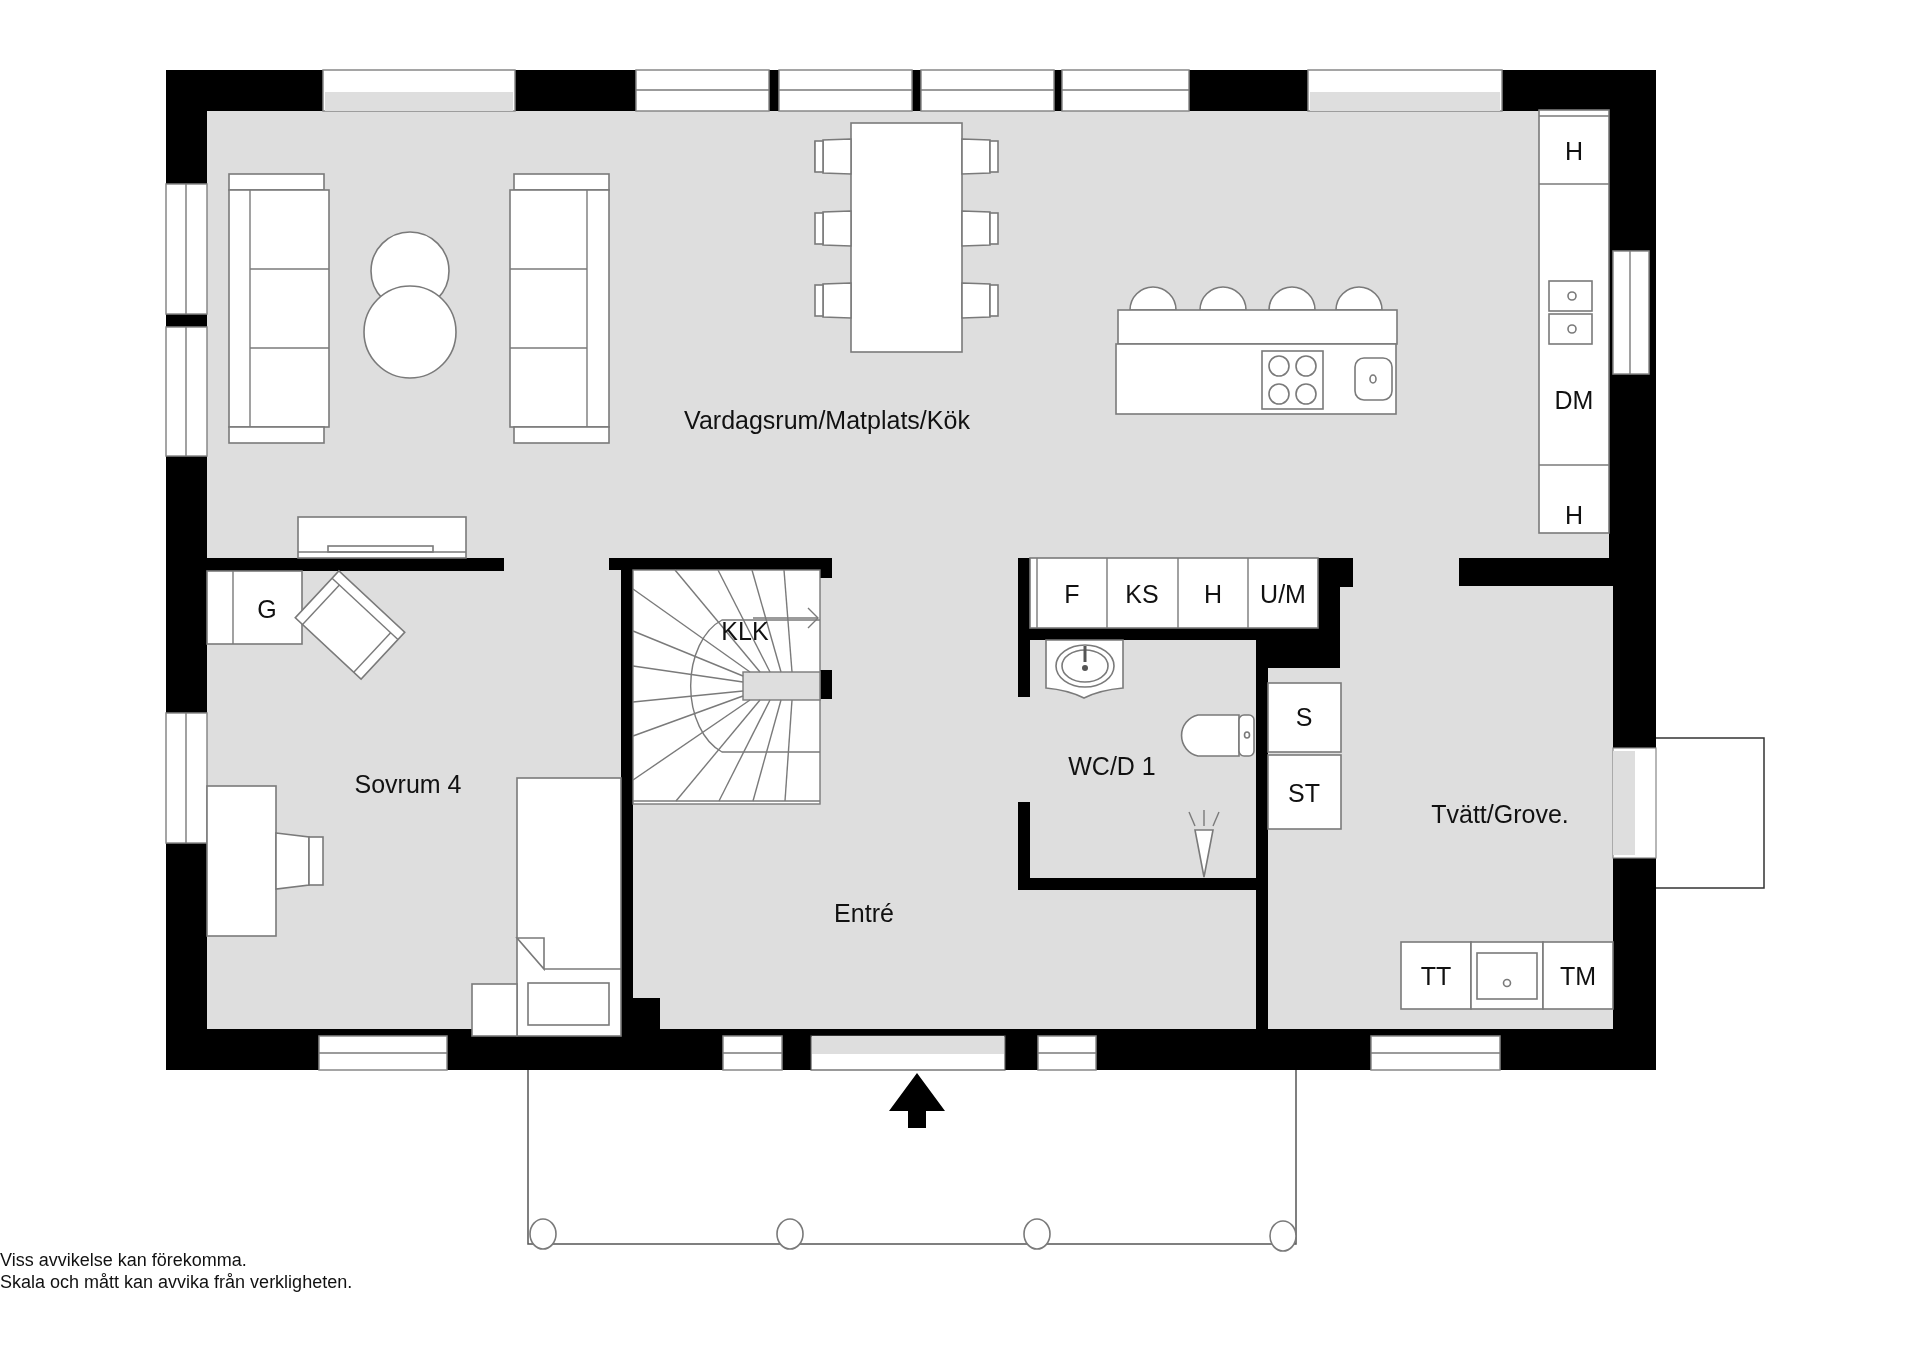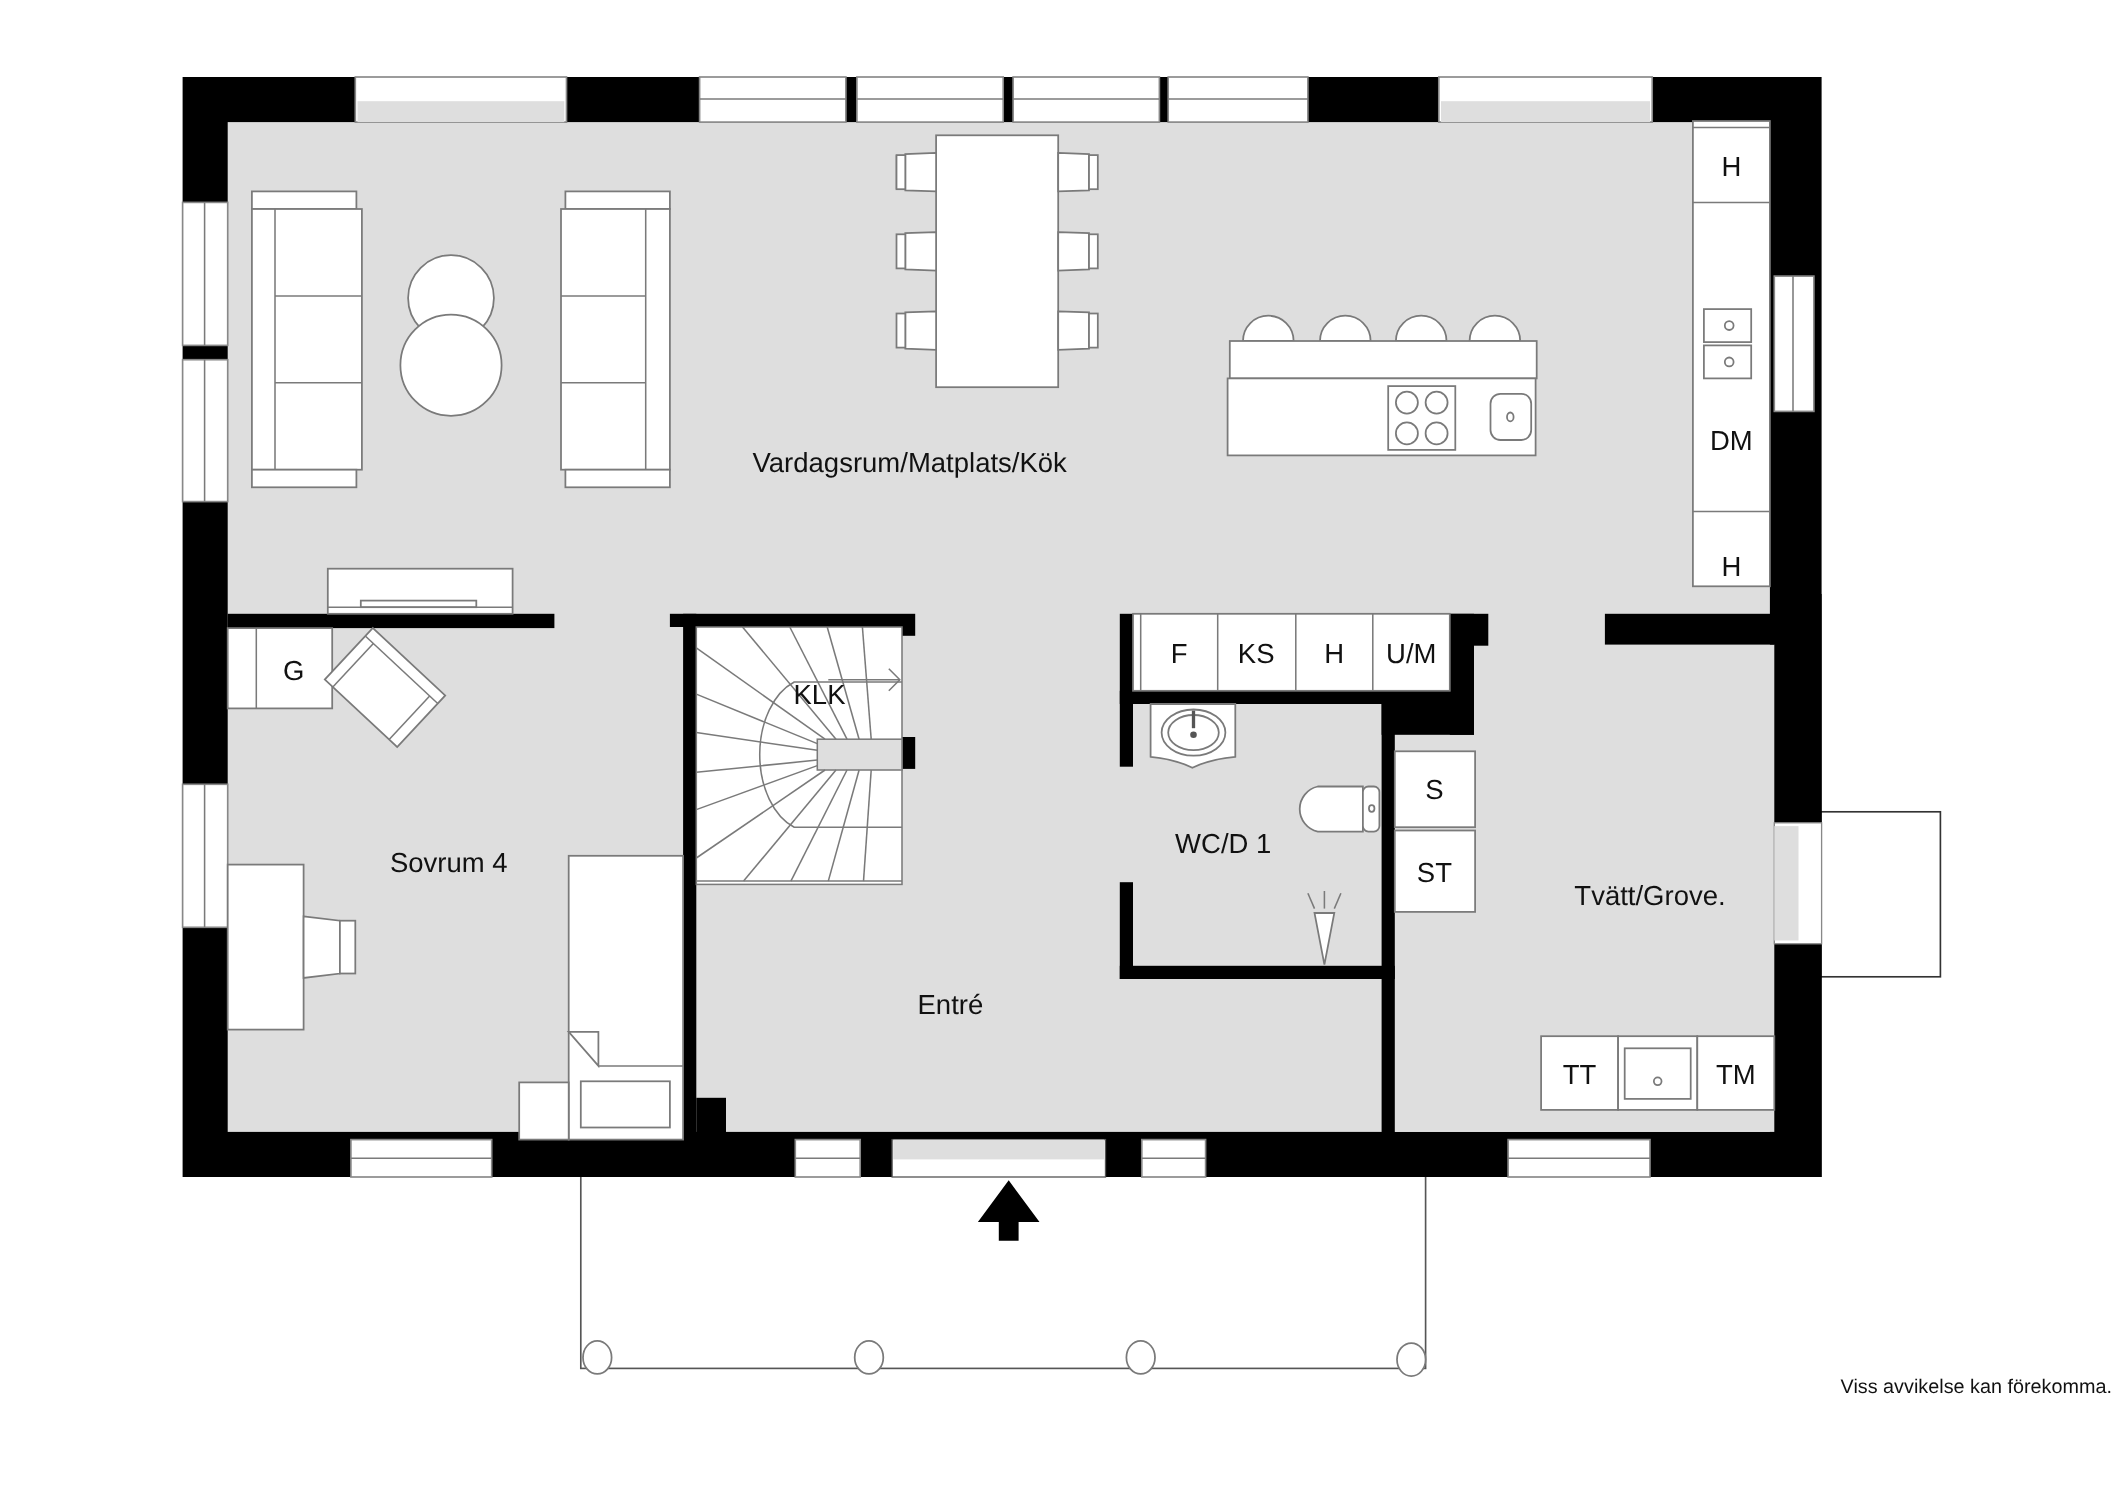--- a/index.html
+++ b/index.html
@@ -5,21 +5,21 @@
   html, body { margin: 0; padding: 0; background: #ffffff; }
   body { width: 1920px; height: 1357px; position: relative; overflow: hidden; font-family: "Liberation Sans", sans-serif; }
   svg { position: absolute; left: 0; top: 0; }
   .wall { fill: #000000; }
   .floor { fill: #dedede; }
   .win { fill: #ffffff; stroke: #888888; stroke-width: 1.5; }
   .furn { fill: #ffffff; stroke: #7a7a7a; stroke-width: 1.6; }
   .line { stroke: #7a7a7a; stroke-width: 1.4; fill: none; }
   .room-label { font-family: "Liberation Sans", sans-serif; font-size: 25px; fill: #111111; }
   .cab-label { font-family: "Liberation Sans", sans-serif; font-size: 25px; fill: #111111; }
-  .disclaimer { position: absolute; left: 0; width: 1920px; text-align: right; font-family: "Liberation Sans", sans-serif; font-size: 18px; color: #111111; line-height: 22px; }
+  .disclaimer { position: absolute; left: 0; width: 1920px; text-align: left; font-family: "Liberation Sans", sans-serif; font-size: 18px; color: #111111; line-height: 22px; }
 </style>
 </head>
 <body>
 
 <svg width="1920" height="1357" viewBox="0 0 1920 1357" xmlns="http://www.w3.org/2000/svg">
 
   <g>
     <rect x="528" y="1068" width="768" height="176" fill="#ffffff" stroke="#555" stroke-width="1.5"></rect>
     <ellipse cx="543" cy="1234" rx="13" ry="15" class="furn"></ellipse>
     <ellipse cx="790" cy="1234" rx="13" ry="15" class="furn"></ellipse>
@@ -280,13 +280,14 @@
   <text class="room-label" x="408" y="793" text-anchor="middle">Sovrum 4</text>
   <text class="room-label" x="864" y="922" text-anchor="middle">Entré</text>
   <text class="room-label" x="1112" y="775" text-anchor="middle">WC/D 1</text>
   <text class="room-label" x="1500" y="823" text-anchor="middle">Tvätt/Grove.</text>
 
   <path d="M917,1073 L945,1111 L926,1111 L926,1128 L908,1128 L908,1111 L889,1111 Z" fill="#000000"></path>
 </svg>
 
 <div class="disclaimer" style="top:1249px;">
   <div>Viss avvikelse kan förekomma.</div>
+  <div>Skala och mått kan avvika från verkligheten.</div>
 </div>
 
 </body></html>

